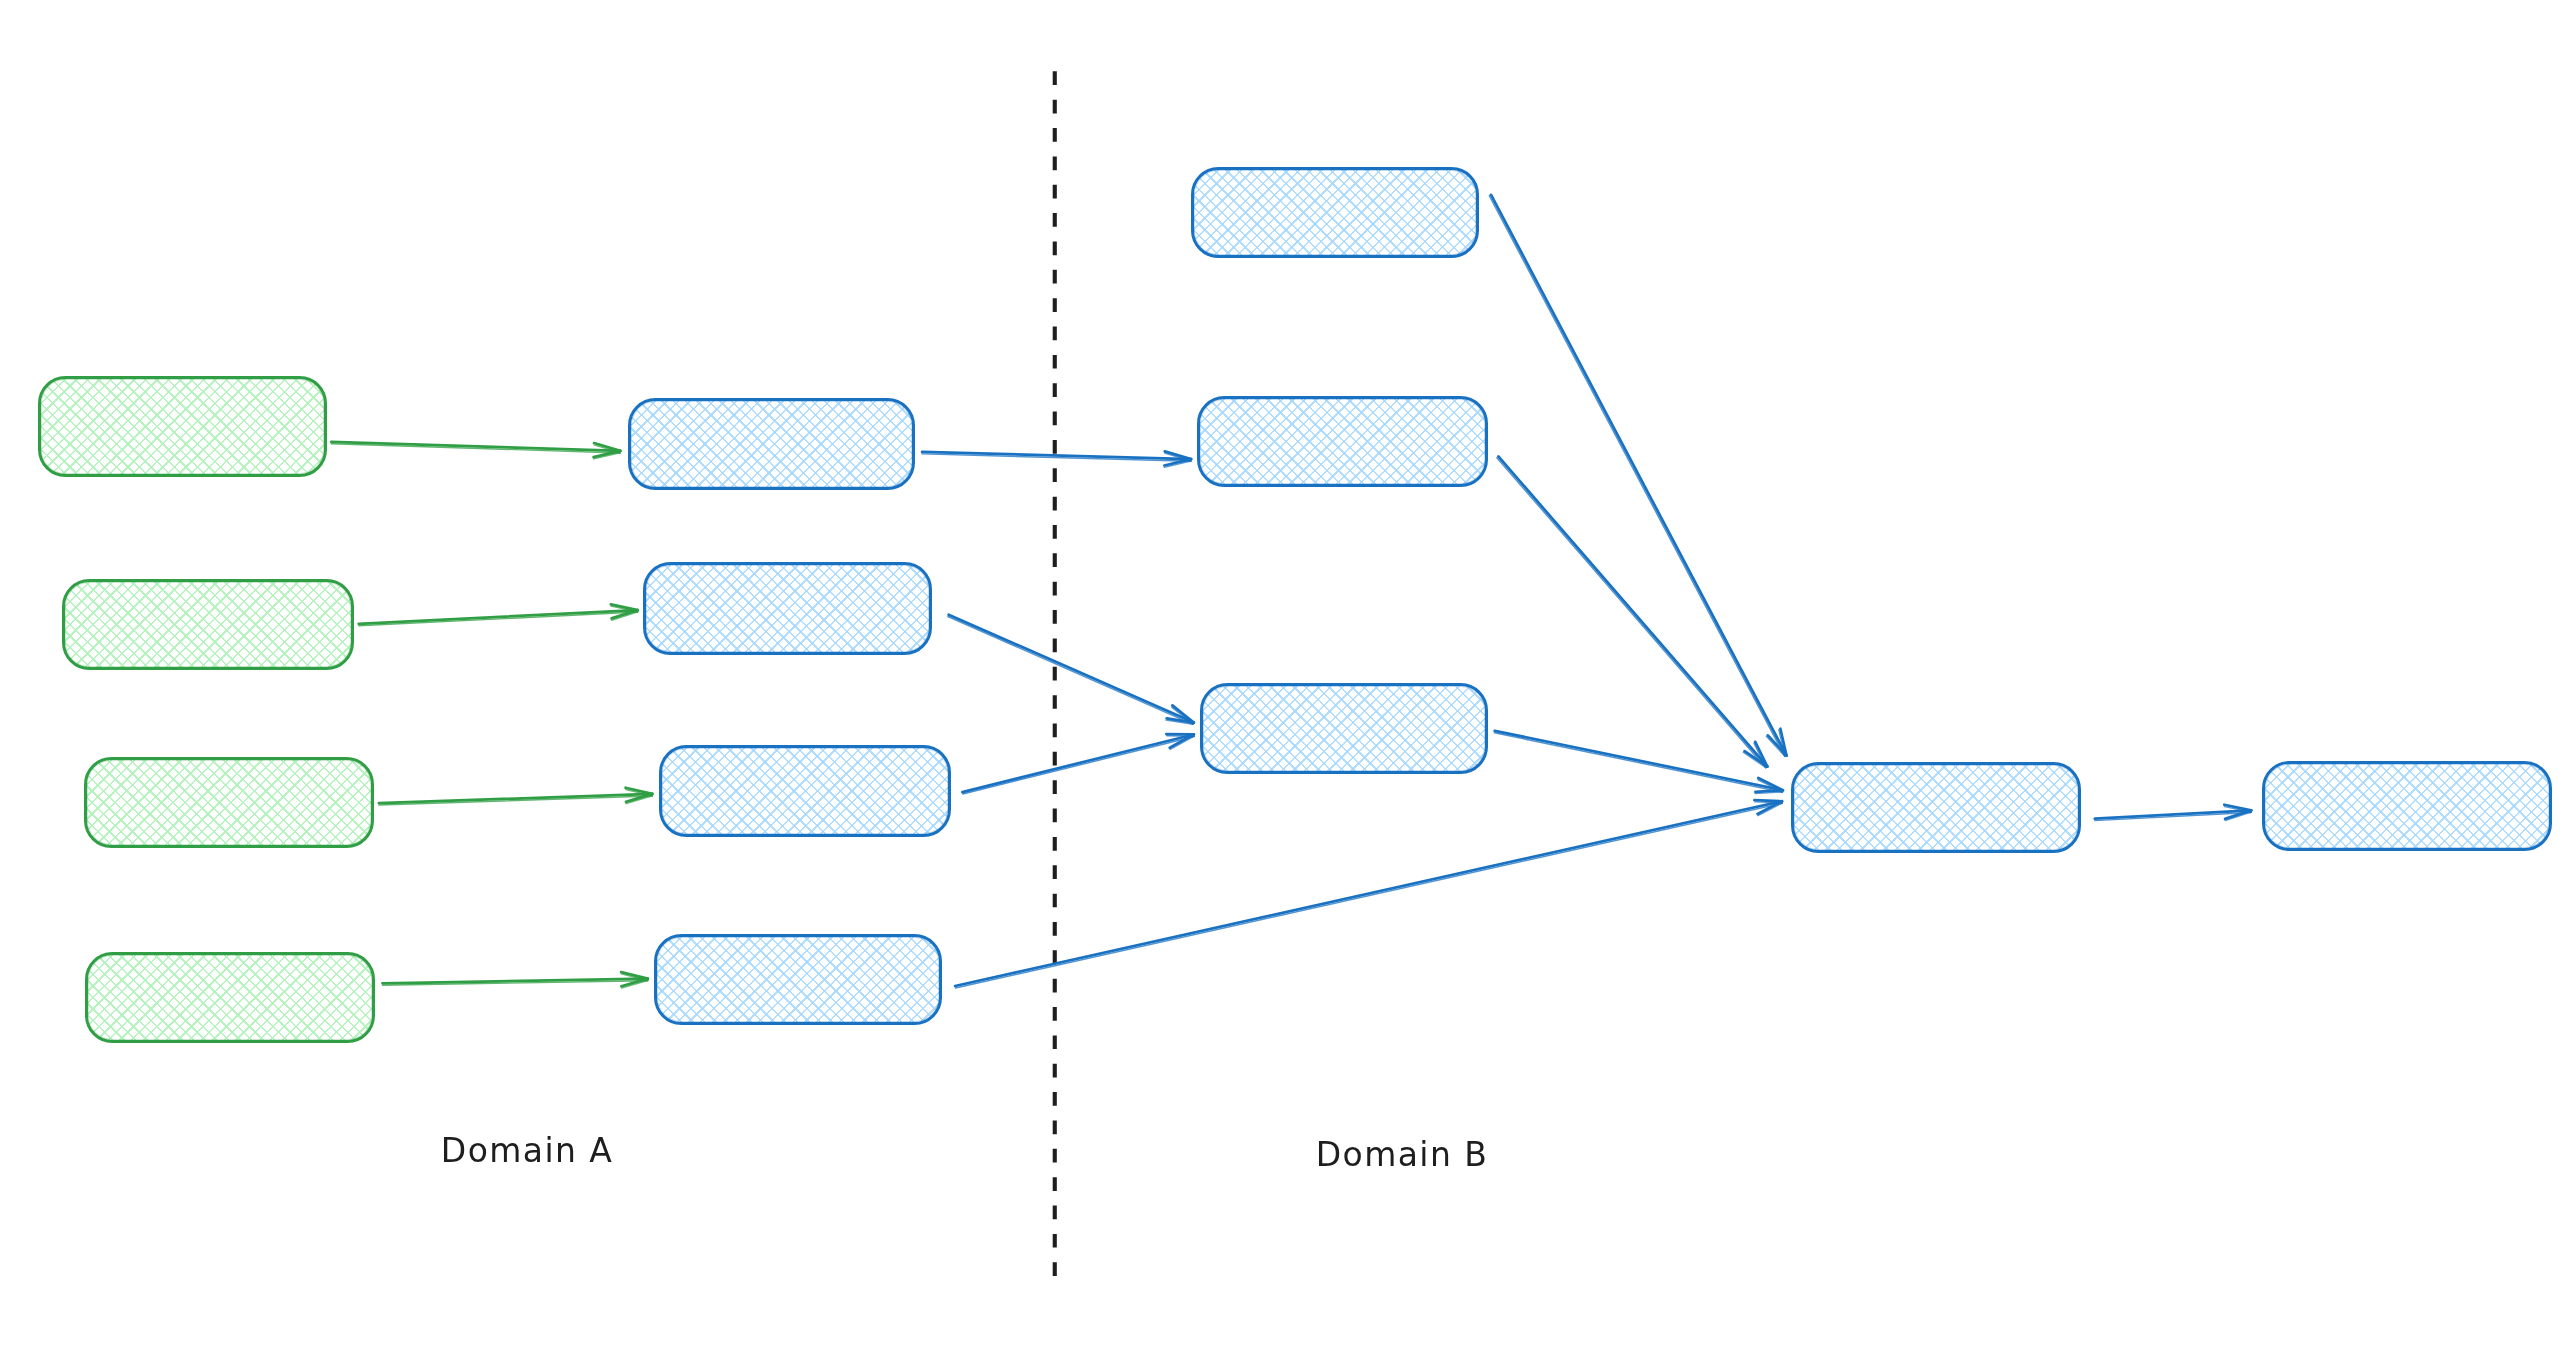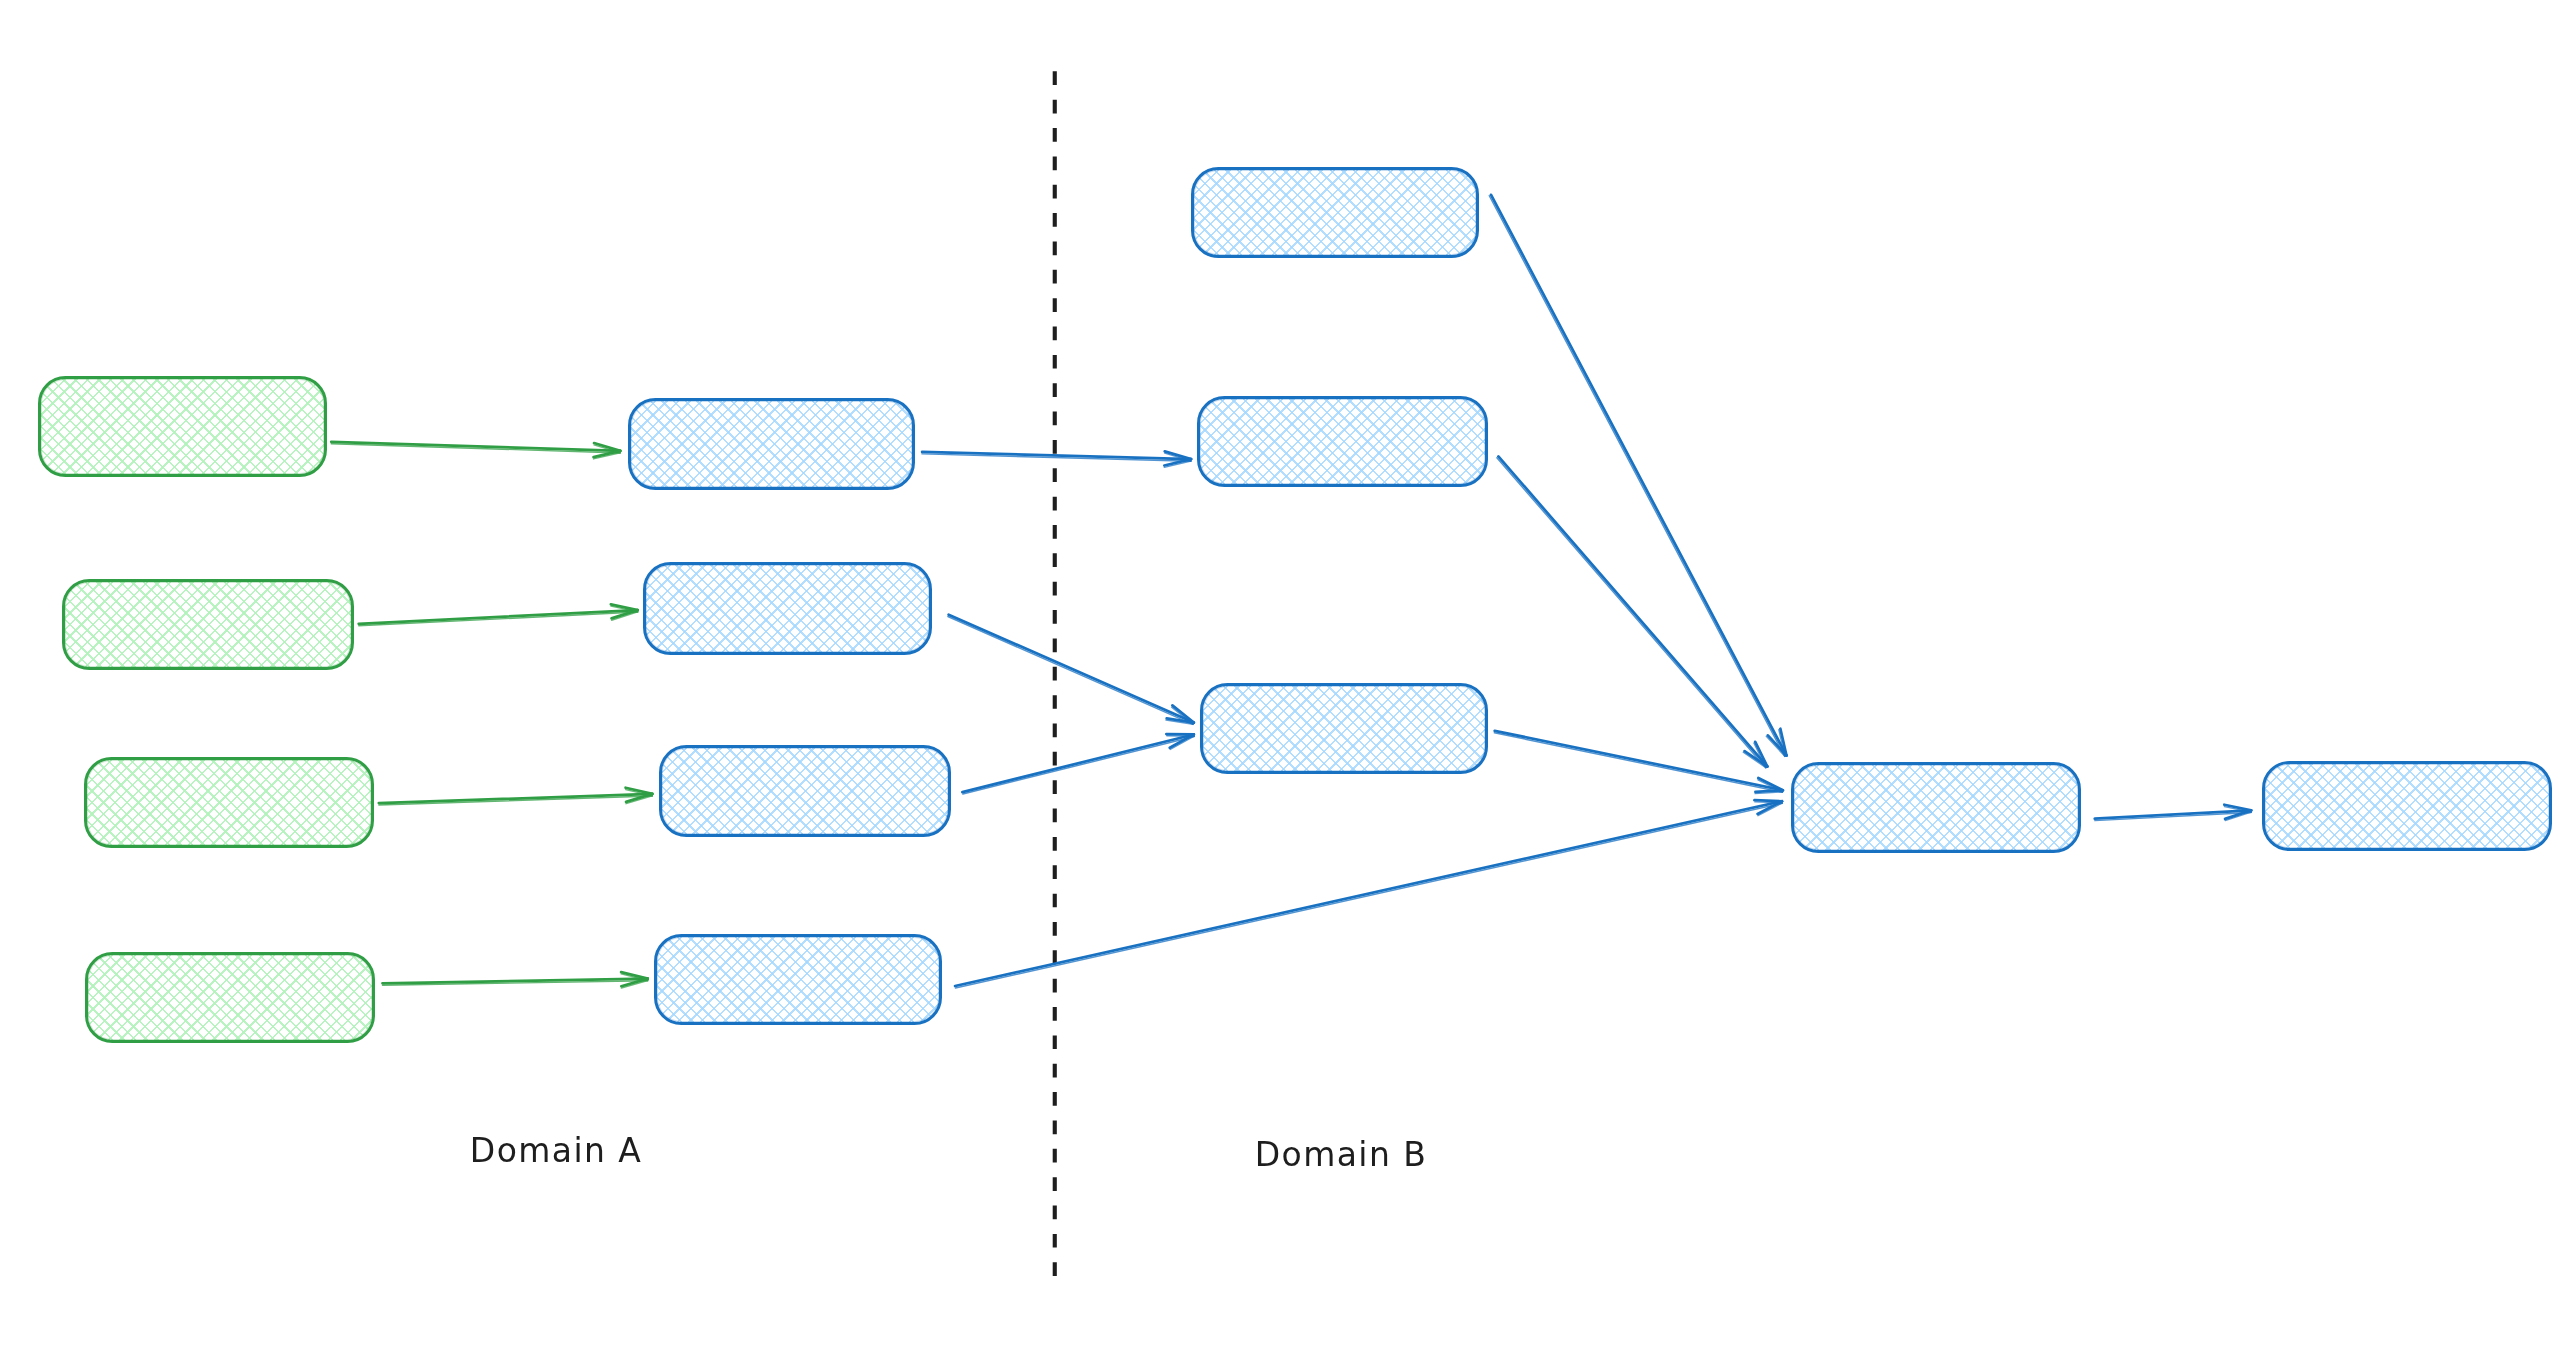--- a/index.html
+++ b/index.html
@@ -156,16 +156,16 @@
       <div class="node blue" style="left: 628px; top: 398px; width: 287px; height: 92px;"></div>
       <div class="node blue" style="left: 643px; top: 562px; width: 289px; height: 93px;"></div>
       <div class="node blue" style="left: 659px; top: 745px; width: 292px; height: 92px;"></div>
       <div class="node blue" style="left: 654px; top: 934px; width: 288px; height: 91px;"></div>
       <div class="node blue" style="left: 1191px; top: 167px; width: 288px; height: 91px;"></div>
       <div class="node blue" style="left: 1197px; top: 396px; width: 291px; height: 91px;"></div>
       <div class="node blue" style="left: 1200px; top: 683px; width: 288px; height: 91px;"></div>
       <div class="node blue" style="left: 1791px; top: 762px; width: 290px; height: 91px;"></div>
       <div class="node blue" style="left: 2262px; top: 761px; width: 290px; height: 90px;"></div>
     </div>
-  <div class="domain-label" style="left: 556px; top: 1150px; color: rgb(30, 30, 30);">Domain A</div>
-  <div class="domain-label" style="left: 1341px; top: 1154px; color: rgb(30, 30, 30);">Domain B</div>
+  <div class="domain-label" style="left: 527px; top: 1150px; color: rgb(30, 30, 30);">Domain A</div>
+  <div class="domain-label" style="left: 1402px; top: 1154px; color: rgb(30, 30, 30);">Domain B</div>
 </div>
 
 
 </body></html>

